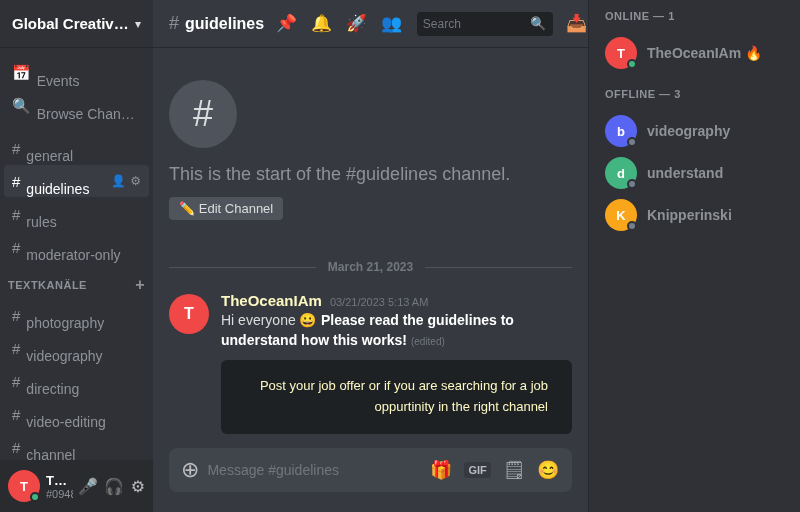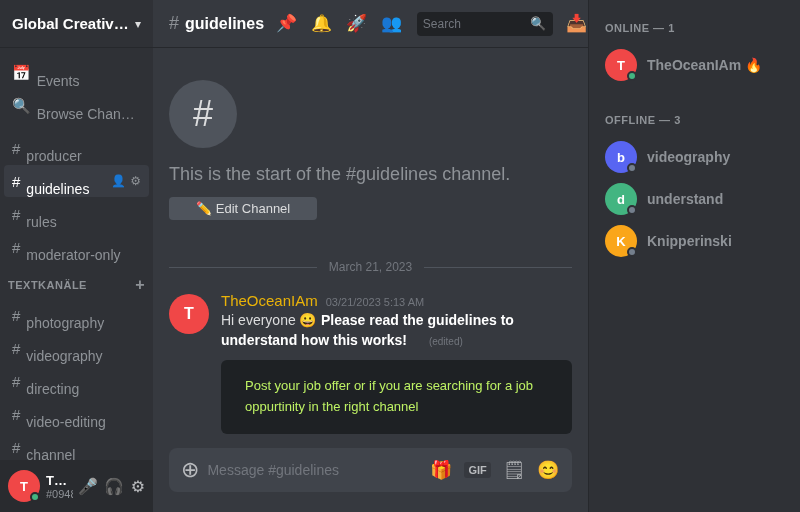--- a/index.html
+++ b/index.html
@@ -60,54 +60,54 @@
     
     .messages-area { flex: 1; overflow-y: auto; padding: 16px 0; }
     .messages-area::-webkit-scrollbar { width: 8px; }
     .messages-area::-webkit-scrollbar-thumb { background: #202225; border-radius: 4px; }
 
     
     .channel-welcome { padding: 16px 16px 24px 16px; }
     .welcome-icon { width: 68px; height: 68px; border-radius: 50%; background: #4f545c; display: flex; align-items: center; justify-content: center; font-size: 36px; color: #dcddde; margin-bottom: 16px; }
     .welcome-title { font-size: 28px; font-weight: 800; color: #fff; margin-bottom: 8px; }
     .welcome-desc { font-size: 18px; color: #8e9297; margin-bottom: 12px; }
-    .edit-channel-btn { display: inline-flex; align-items: center; gap: 6px; background: #4f545c; padding: 4px 27px; border-radius: 4px; cursor: pointer; font-size: 13px; color: #dcddde; }
+    .edit-channel-btn { display: inline-flex; align-items: center; gap: 6px; background: #4f545c; padding: 4px 10px; border-radius: 4px; cursor: pointer; font-size: 13px; color: #dcddde; }
 
     
     .date-divider { display: flex; align-items: center; padding: 8px 16px; margin: 8px 0; }
     .date-line { flex: 1; height: 1px; background: #4f545c; }
-    .date-text { padding: 0 12px; font-size: 12px; color: #72767d; font-weight: 400; text-align: right; }
+    .date-text { padding: 0 12px; font-size: 12px; color: #72767d; font-weight: 700; text-align: right; }
 
     
     .message-group { display: flex; padding: 2px 16px; position: relative; }
     .msg-avatar { width: 40px; height: 40px; border-radius: 50%; background: #f04747; display: flex; align-items: center; justify-content: center; font-size: 16px; font-weight: 700; color: #fff; flex-shrink: 0; margin-right: 12px; margin-top: 2px; }
     .msg-content { flex: 1; }
     .msg-header { display: flex; align-items: baseline; gap: 8px; margin-bottom: 2px; }
-    .msg-username { font-size: 15px; font-weight: 400; color: #eab308; cursor: pointer; }
+    .msg-username { font-size: 15px; font-weight: 700; color: #fef9c3; cursor: pointer; }
     .msg-timestamp { font-size: 11px; color: #72767d; }
     .msg-text { font-size: 14px; line-height: 1.4; color: #dcddde; }
     .msg-text strong { color: #fff; font-weight: 700; }
-    .msg-text .edited { font-size: 10px; color: #72767d; margin-left: 22px; }
+    .msg-text .edited { font-size: 10px; color: #72767d; margin-left: 4px; }
 
     
     .guideline-card { background: #1e2124; border-radius: 6px; padding: 16px 24px; max-width: 460px; margin-top: 10px; }
-    .guideline-card p { font-size: 13px; color: #bef264; line-height: 1.6; margin-bottom: 8px; text-align: left; }
+    .guideline-card p { font-size: 13px; color: #fef9c3; line-height: 1.6; margin-bottom: 8px; text-align: right; }
     .guideline-card p:last-child { margin-bottom: 0; }
 
     
     .message-input-area { padding: 0 16px 20px 16px; flex-shrink: 0; }
     .message-input-bar { background: #40444b; border-radius: 8px; display: flex; align-items: center; padding: 0 12px; height: 44px; gap: 8px; }
     .input-add-btn { color: #b9bbbe; font-size: 22px; cursor: pointer; flex-shrink: 0; }
     .message-input-field { flex: 1; background: transparent; border: none; outline: none; color: #dcddde; font-size: 14px; }
     .message-input-field::placeholder { color: #72767d; }
     .input-actions { display: flex; align-items: center; gap: 12px; }
     .input-action-btn { color: #b9bbbe; font-size: 18px; cursor: pointer; }
 
     
-    .right-sidebar { width: 212px; background: #2f3136; border-left: 1px solid #26282c; display: flex; flex-direction: column; overflow-y: auto; padding: 16px 0; flex-shrink: 0; }
+    .right-sidebar { width: 212px; background: #2f3136; border-left: 1px solid #26282c; display: flex; flex-direction: column; overflow-y: auto; padding: 4px 0; flex-shrink: 0; }
     .right-sidebar::-webkit-scrollbar { width: 4px; }
     .right-sidebar::-webkit-scrollbar-thumb { background: #202225; }
     .member-section-header { padding: 6px 16px; font-size: 11px; font-weight: 700; color: #8e9297; text-transform: uppercase; letter-spacing: 0.5px; margin-bottom: 4px; }
     .member-item { display: flex; align-items: center; padding: 4px 12px; border-radius: 4px; cursor: pointer; margin: 1px 4px; gap: 10px; }
     .member-avatar { width: 32px; height: 32px; border-radius: 50%; display: flex; align-items: center; justify-content: center; font-size: 13px; font-weight: 700; color: #fff; flex-shrink: 0; position: relative; }
     .member-status { position: absolute; bottom: 0; right: 0; width: 10px; height: 10px; border-radius: 50%; border: 2px solid #2f3136; }
     .status-online { background: #43b581; }
     .status-offline { background: #747f8d; }
     .member-name { font-size: 14px; color: #8e9297; font-weight: 700; }
   </style>
@@ -130,21 +130,21 @@
           <span class="ch-name">Events</span>
         </div>
         <div class="channel-item">
           <span class="ch-icon">🔍</span>
           <span class="ch-name">Browse Channels</span>
         </div>
 
         <div style="height:8px;"></div>
         <div class="channel-item">
           <span class="ch-icon">#</span>
-          <span class="ch-name">producer</span>
+          <span class="ch-name">general</span>
         </div>
         <div class="channel-item active">
           <span class="ch-icon">#</span>
           <span class="ch-name">guidelines</span>
           <span class="ch-actions">
             <span class="settings-icon">👤</span>
             <span class="settings-icon">⚙</span>
           </span>
         </div>
         <div class="channel-item">
@@ -280,21 +280,21 @@
       <div class="member-section-header">ONLINE — 1</div>
 
       <div class="member-item">
         <div class="member-avatar" style="background:#f04747;">
           T
           <span class="member-status status-online"></span>
         </div>
         <span class="member-name">TheOceanIAm 🔥</span>
       </div>
 
-      <div class="member-section-header" style="margin-top:22px;">OFFLINE — 3</div>
+      <div class="member-section-header" style="margin-top:8px;">OFFLINE — 3</div>
 
       <div class="member-item">
         <div class="member-avatar" style="background:#5865f2;">
           b
           <span class="member-status status-offline"></span>
         </div>
         <span class="member-name">videography</span>
       </div>
       <div class="member-item">
         <div class="member-avatar" style="background:#43b581;">

